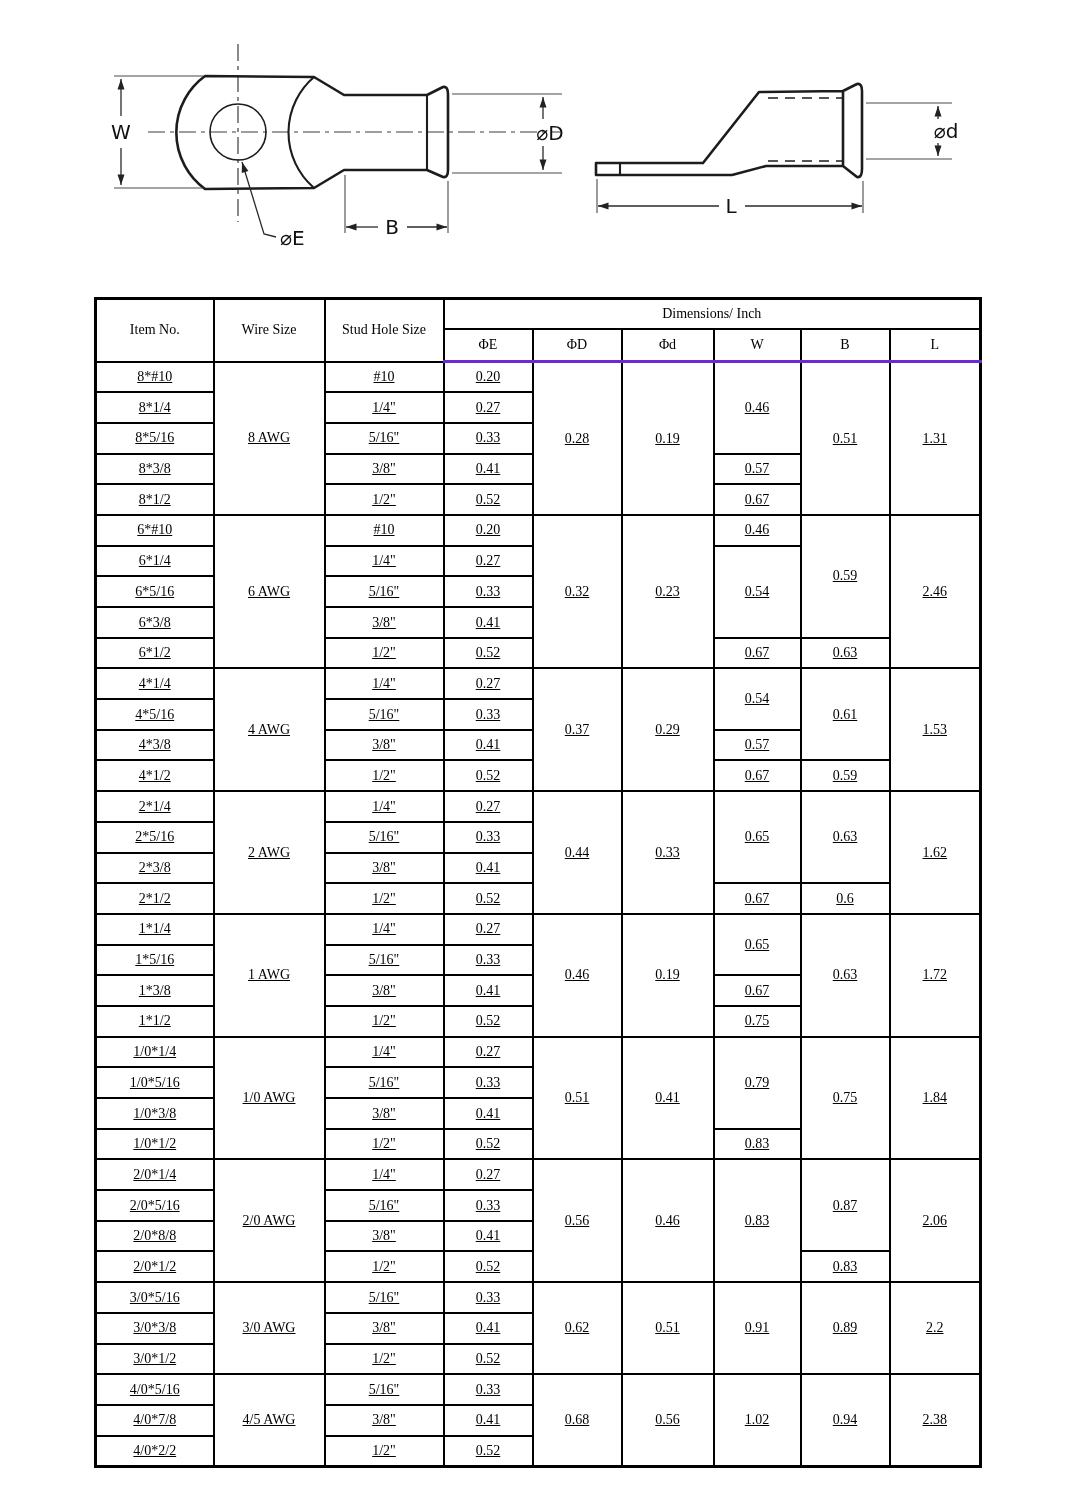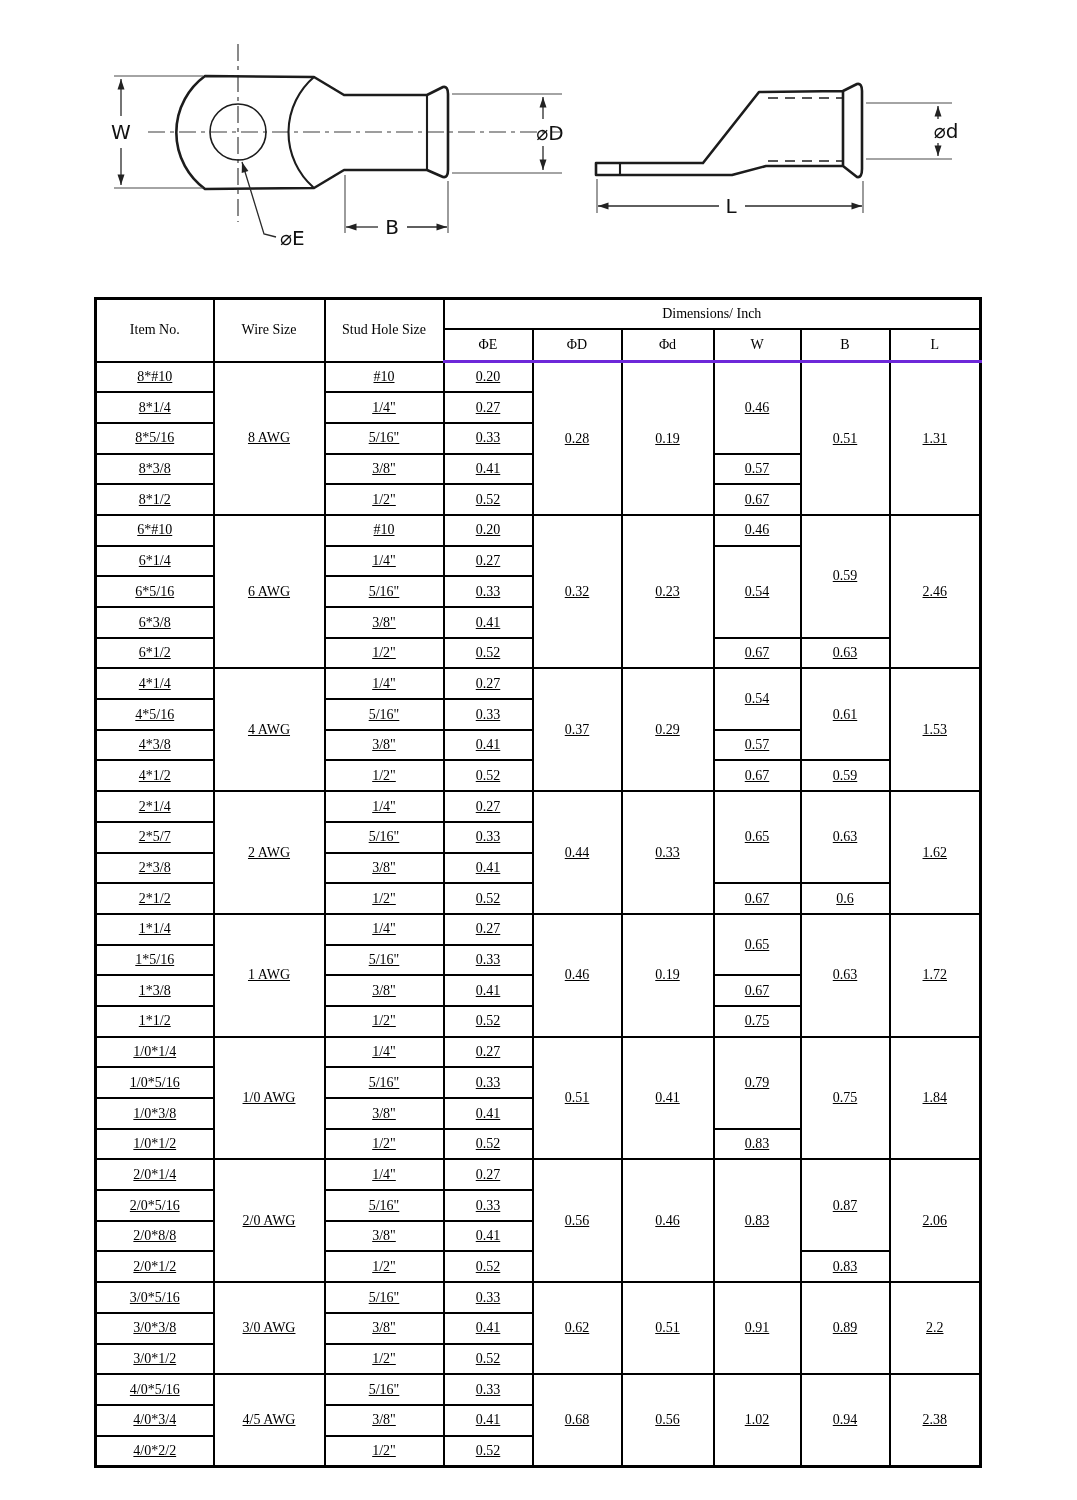--- a/index.html
+++ b/index.html
@@ -239,21 +239,21 @@
           <td rowspan="4">2 AWG</td>
           <td>1/4"</td>
           <td>0.27</td>
           <td rowspan="4">0.44</td>
           <td rowspan="4">0.33</td>
           <td rowspan="3">0.65</td>
           <td rowspan="3">0.63</td>
           <td rowspan="4">1.62</td>
         </tr>
         <tr>
-          <td>2*5/7</td>
+          <td>2*5/16</td>
           <td>5/16"</td>
           <td>0.33</td>
         </tr>
         <tr>
           <td>2*3/8</td>
           <td>3/8"</td>
           <td>0.41</td>
         </tr>
         <tr>
           <td>2*1/2</td>
@@ -370,21 +370,21 @@
           <td rowspan="3">4/5 AWG</td>
           <td>5/16"</td>
           <td>0.33</td>
           <td rowspan="3">0.68</td>
           <td rowspan="3">0.56</td>
           <td rowspan="3">1.02</td>
           <td rowspan="3">0.94</td>
           <td rowspan="3">2.38</td>
         </tr>
         <tr>
-          <td>4/0*3/4</td>
+          <td>4/0*7/8</td>
           <td>3/8"</td>
           <td>0.41</td>
         </tr>
         <tr>
           <td>4/0*2/2</td>
           <td>1/2"</td>
           <td>0.52</td>
         </tr>
       </tbody>
   </table>

